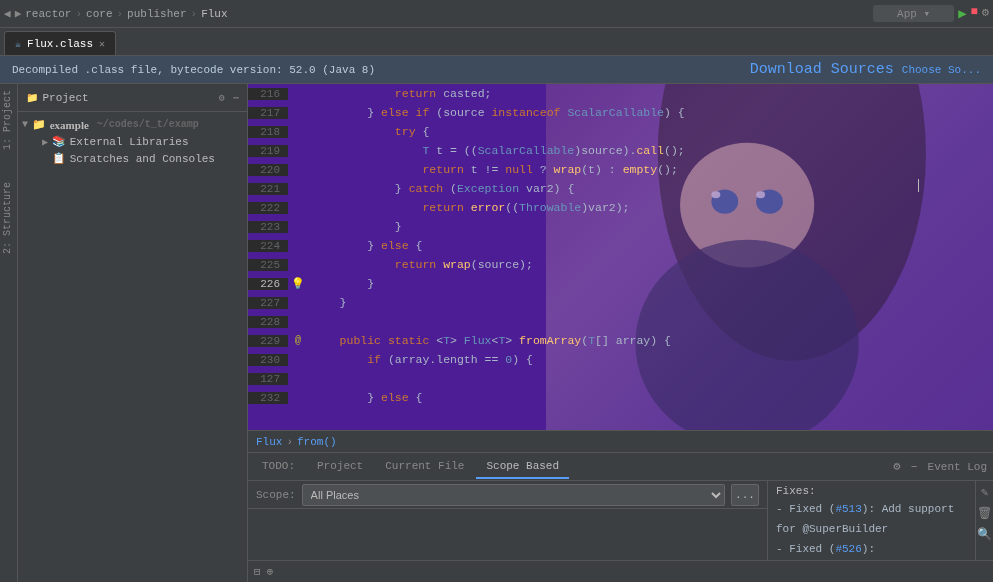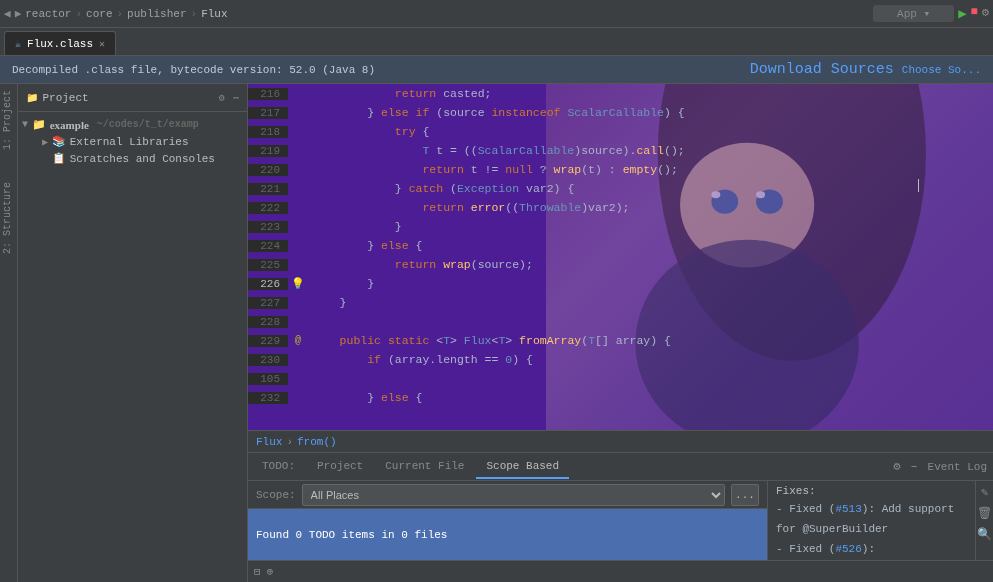--- a/index.html
+++ b/index.html
@@ -596,21 +596,21 @@
             <span class="line-num">229</span>
             <span class="gutter" style="color:#bbb529;font-size:10px;">@</span>
             <span class="line-content">    <span class="kw">public static</span> &lt;<span class="cls">T</span>&gt; <span class="cls">Flux</span>&lt;<span class="cls">T</span>&gt; <span class="fn">fromArray</span>(<span class="cls">T</span>[] array) {</span>
           </div>
           <div class="code-line">
             <span class="line-num">230</span>
             <span class="gutter"></span>
             <span class="line-content">        <span class="kw">if</span> (array.length == <span class="num">0</span>) {</span>
           </div>
           <div class="code-line">
-            <span class="line-num">105</span>
+            <span class="line-num">127</span>
             <span class="gutter"></span>
           </div>
           <div class="code-line">
             <span class="line-num">232</span>
             <span class="gutter"></span>
             <span class="line-content">        } <span class="kw">else</span> {</span>
           </div>
           <div class="code-line">
 
             <span class="gutter"></span>
@@ -654,23 +654,20 @@
 
         <div id="bottom-content">
           <div id="todo-left">
             <div id="todo-scope-bar">
               <span class="scope-label">Scope:</span>
               <select class="scope-dropdown"><option>All Places</option></select>
               <div class="scope-btn">
                 <span>...</span>
               </div>
             </div>
-            <div id="todo-result">
-              <span class="todo-result-text">Found 0 TODO items in 0 files</span>
-            </div>
           </div>
 
           <div id="todo-right">
             <div class="fixes-title">Fixes:</div>
             <div class="fixes-list">
               <div>
                 - Fixed (<span class="fix-link">#513</span>): Add support for @SuperBuilder
               </div>
               <div>
                 - Fixed (<span class="fix-link">#526</span>): StackOverflow with LombokLightParameterLi...

